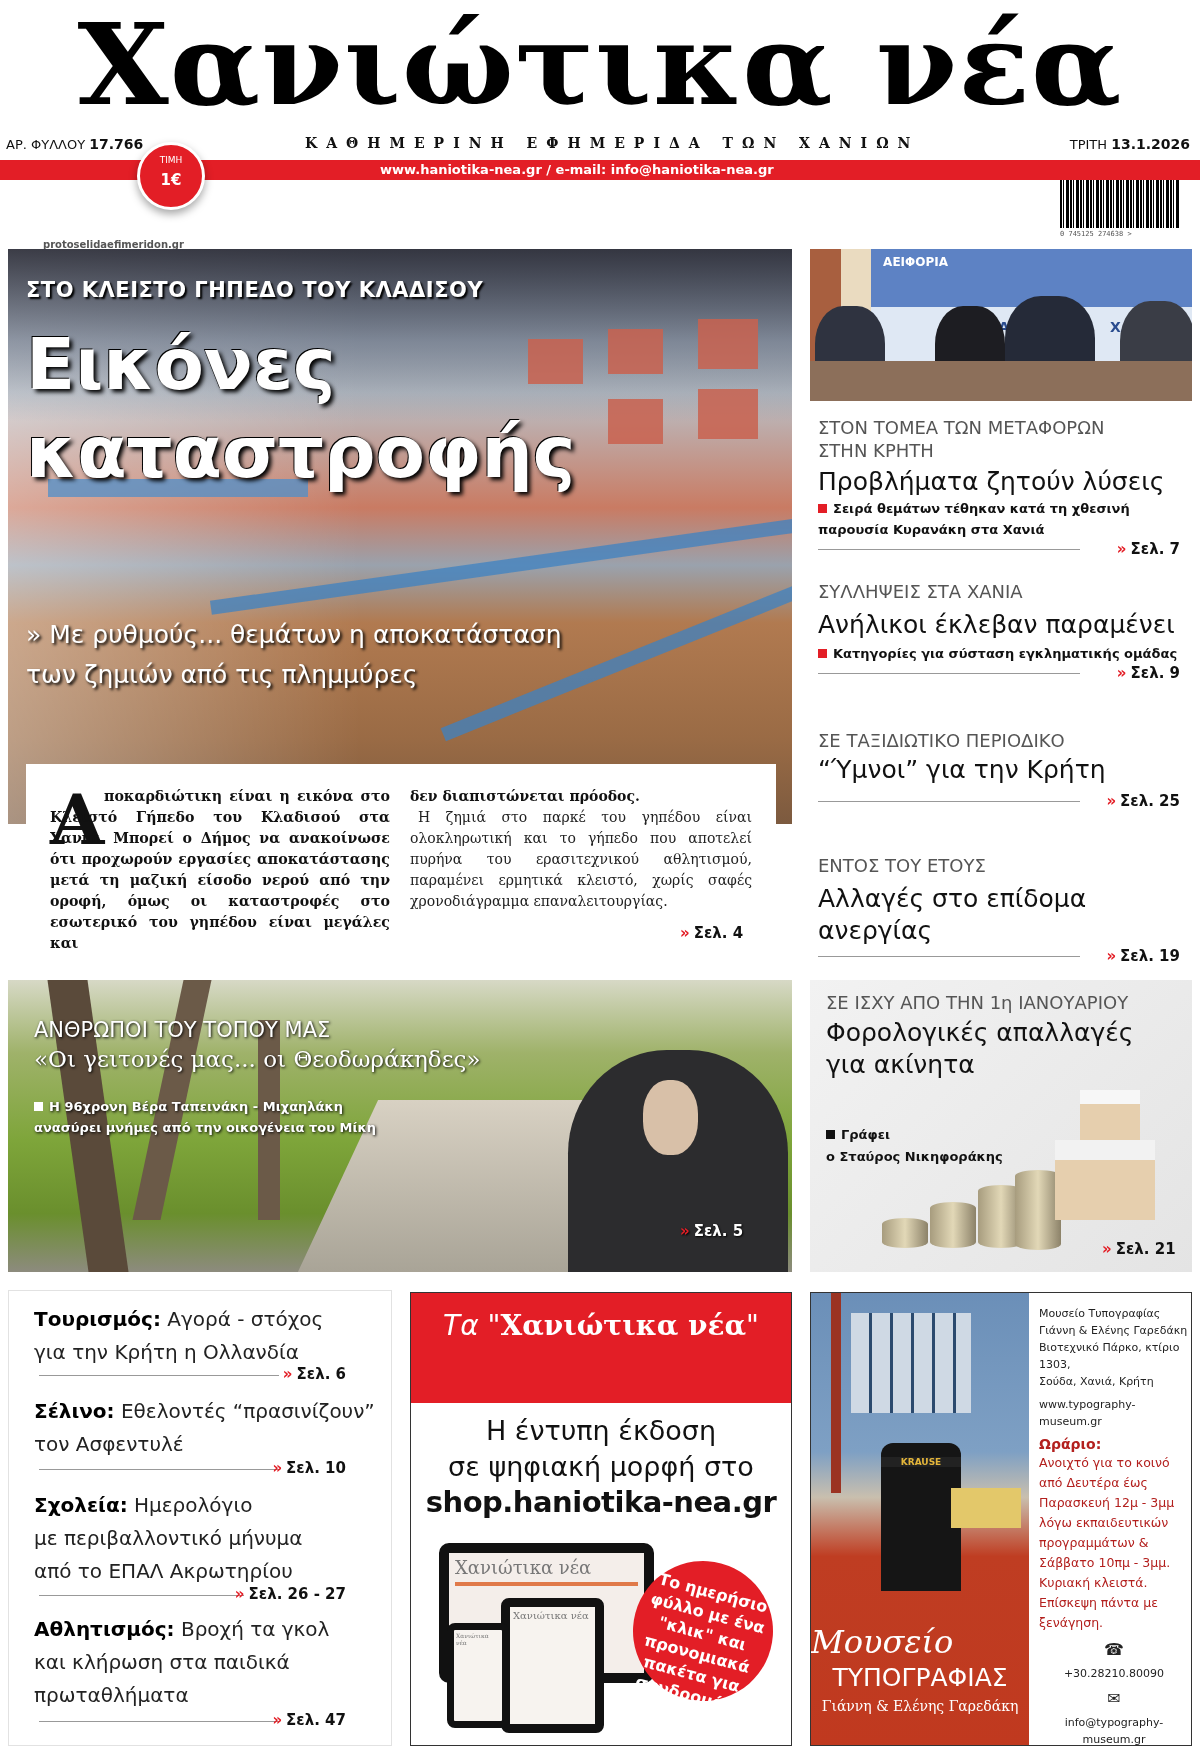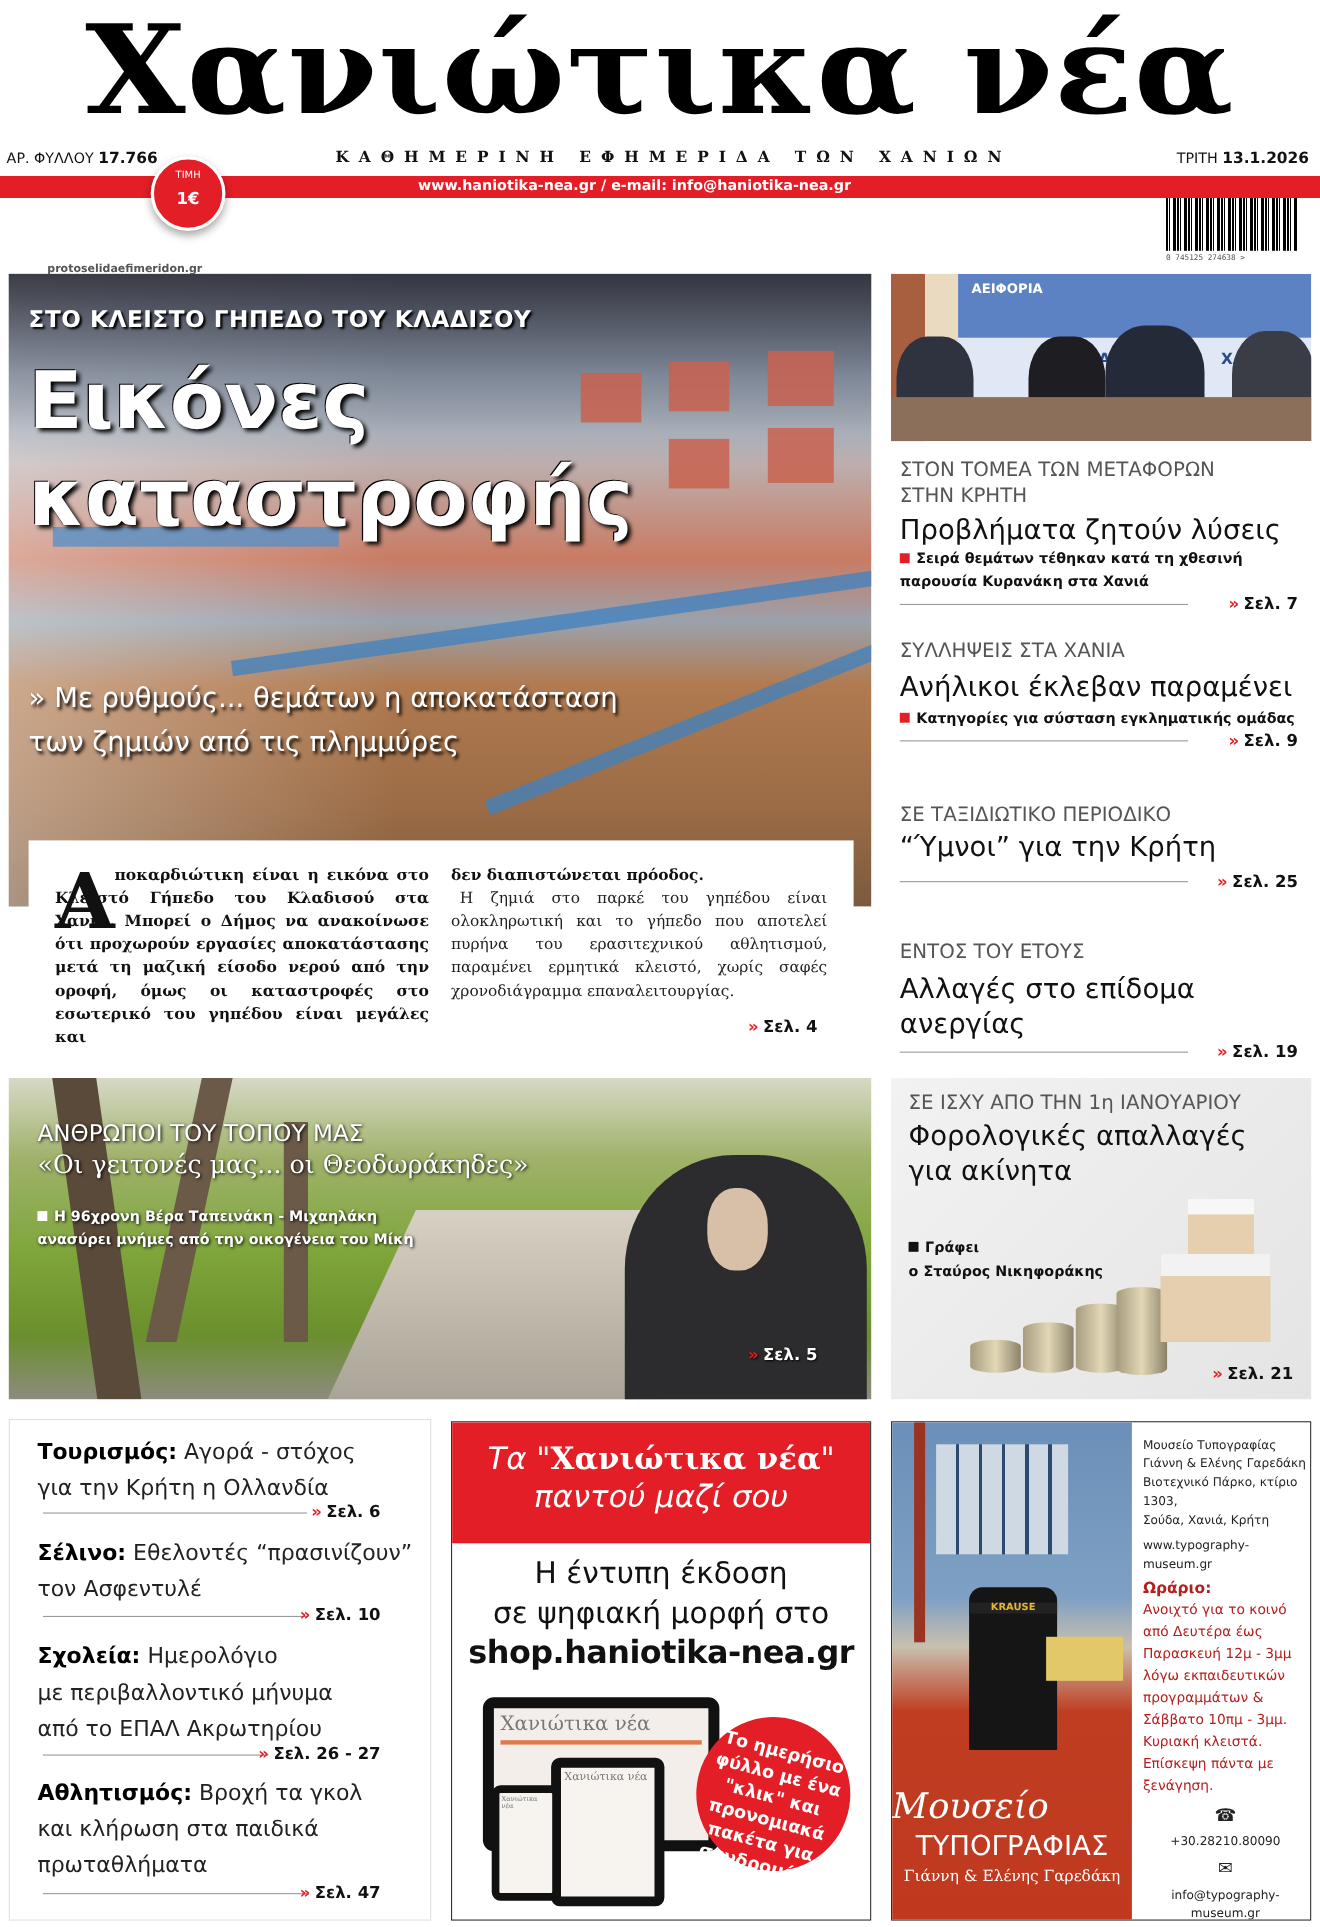--- a/index.html
+++ b/index.html
@@ -274,21 +274,20 @@
     <span>και κλήρωση στα παιδικά</span><br>
     <span>πρωταθλήματα</span>
   </div>
   <div class="brief-rule" style="top:430px;width:240px"></div>
   <div class="page-ref brief-ref abs" style="top:420px;right:45px"><span class="arrow">»</span><span>Σελ. 47</span></div>
 </div>
 
 <div class="abs ad">
   <div class="ad-top">
     <div class="ad-l1"><span>Τα "</span><b>Χανιώτικα νέα</b><span>"</span></div>
-    <div class="ad-l2">παντού μαζί σου</div>
   </div>
   <div class="ad-mid">
     <div>Η έντυπη έκδοση</div>
     <div>σε ψηφιακή μορφή στο</div>
   </div>
   <div class="ad-url">shop.haniotika-nea.gr</div>
   <div class="monitor">
     <div style="font-family:'DejaVu Serif',serif;font-size:18px;color:#777;padding:4px 6px">Χανιώτικα νέα</div>
     <div style="height:4px;background:#e07a4a;margin:0 6px"></div>
   </div>

